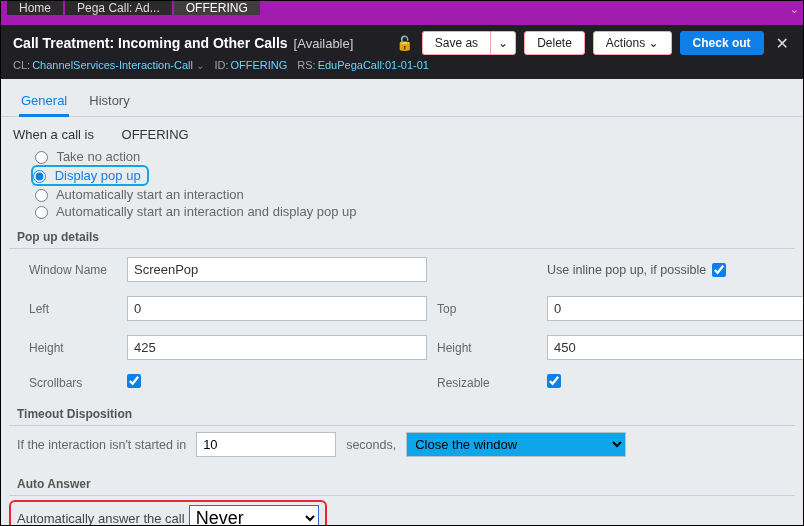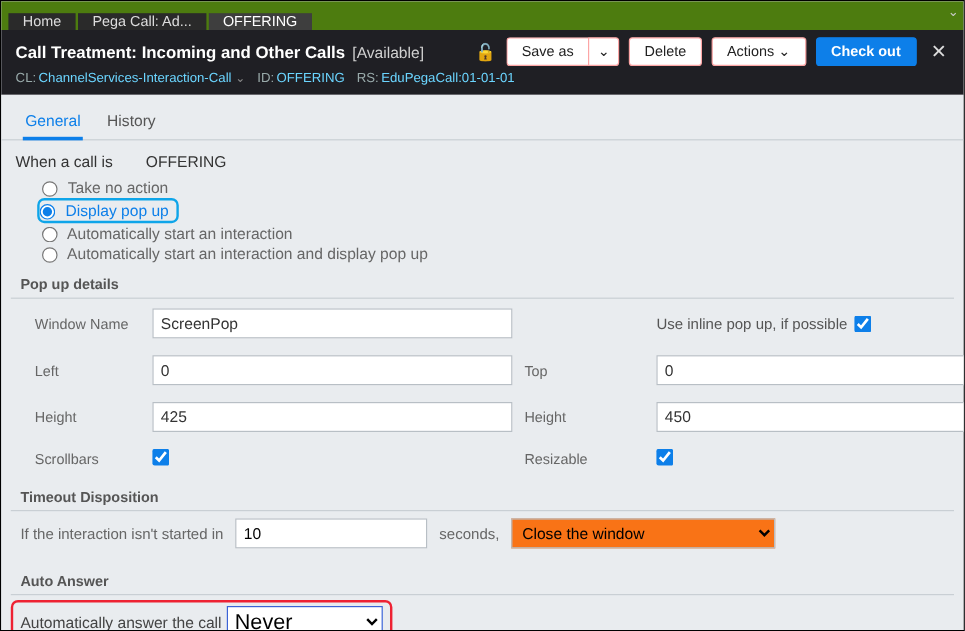--- a/index.html
+++ b/index.html
@@ -8,24 +8,24 @@
     font-size: 12px;
     background: #e9ecef;
     color: #333;
     width: 804px;
     height: 526px;
     overflow: hidden;
     border: 1px solid #000;
   }
   
   .tabstrip {
-    background: #4d7c0f;
+    background: #a21caf;
     height: 24px;
     display: flex;
-    align-items: flex-end;
+    align-items: flex-start;
     padding-left: 6px;
     position: relative;
   }
   .tabstrip .tab {
     padding: 0 12px;
     display: flex;
     align-items: center;
     color: #ddd;
     font-size: 12px;
     margin-right: 2px;
@@ -207,31 +207,31 @@
 
   .timeoutrow {
     display: flex;
     align-items: center;
     gap: 10px;
     padding: 6px 12px 14px 16px;
     font-size: 12.5px;
     color: #666;
   }
   .timeoutrow input[type=text] {
-    width: 160px;
+    width: 140px;
     padding: 4px 6px;
     border: 1px solid #b8bfc5;
     font-size: 13px;
   }
   .timeoutrow select {
     width: 220px;
     padding: 3px 4px;
     border: 1px solid #b8bfc5;
     font-size: 13px;
-    background: #f97316;
+    background: #0ea5e9;
   }
 
   .autorow {
     display: flex;
     align-items: center;
     padding: 4px 12px 4px 8px;
     font-size: 13px;
     color: #444;
   }
   .autorow .redbox {

